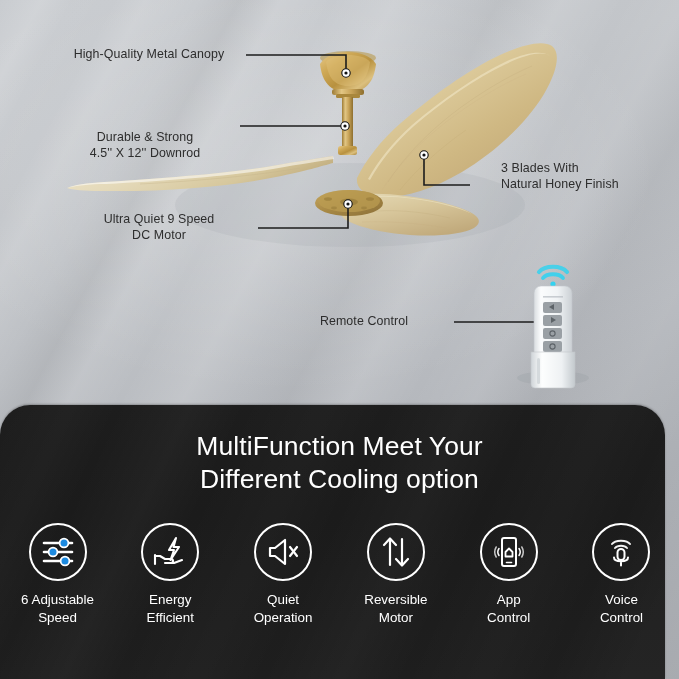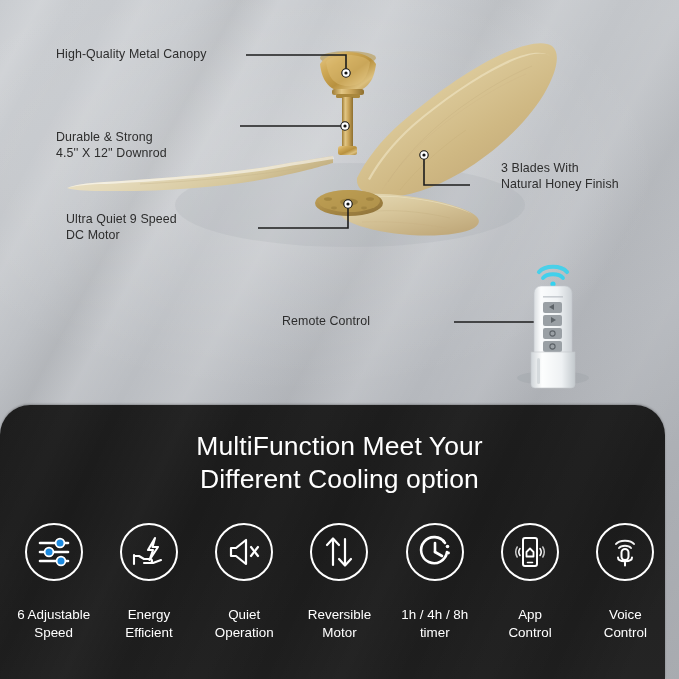--- a/index.html
+++ b/index.html
@@ -60,21 +60,21 @@
   
   .callout {
     position: absolute;
     color: #2d2d2d;
     font-size: 12.4px;
     line-height: 15.5px;
     letter-spacing: 0.1px;
     white-space: nowrap;
     font-family: "Liberation Sans", sans-serif;
   }
-  .callout.right-al { text-align: left; }
+  .callout.right-al { text-align: center; }
   .callout.left-al  { text-align: left; }
 
   
   .dark-panel {
     position: absolute;
     left: 0;
     top: 405px;
     width: 665px;
     height: 274px;
     background:
@@ -118,21 +118,20 @@
     width: 667px;
     display: flex;
     justify-content: space-between;
     align-items: flex-start;
   }
   .feature {
     width: 103px;
     display: flex;
     flex-direction: column;
     align-items: center;
-    gap: 15px;
   }
   .feature-icon {
     width: 58px; height: 58px;
     border-radius: 50%;
     border: 2px solid #ffffff;
     display: flex;
     align-items: center;
     justify-content: center;
     box-sizing: border-box;
   }
@@ -407,38 +406,20 @@
               <path d="M18 25 L24 31.5 L30 25"></path>
             </g>
           </svg>
         </div>
         <div class="feature-label">
           <div>Reversible</div>
           <div>Motor</div>
         </div>
       </div>
 
-      <div class="feature">
-        <div class="feature-icon">
-          <svg width="36" height="36" viewBox="0 0 36 36">
-            <path d="M28 9 A13 13 0 1 0 30 18" fill="none" stroke="#ffffff" stroke-width="2.6" stroke-linecap="round"></path>
-            <g stroke="#ffffff" stroke-width="2.6" stroke-linecap="round">
-              <line x1="18" y1="18" x2="18" y2="9"></line>
-              <line x1="18" y1="18" x2="25" y2="22"></line>
-            </g>
-            <circle cx="30.5" cy="12.5" r="1.8" fill="#ffffff"></circle>
-            <circle cx="26.5" cy="7" r="1.5" fill="#ffffff"></circle>
-            <circle cx="31.5" cy="19" r="1.4" fill="#ffffff"></circle>
-          </svg>
-        </div>
-        <div class="feature-label">
-          <div>1h / 4h / 8h</div>
-          <div>timer</div>
-        </div>
-      </div>
 
       <div class="feature">
         <div class="feature-icon">
           <svg width="36" height="36" viewBox="0 0 36 36">
             <rect x="11" y="4" width="14" height="28" rx="2" fill="none" stroke="#ffffff" stroke-width="2"></rect>
             <line x1="15.5" y1="28.5" x2="20.5" y2="28.5" stroke="#ffffff" stroke-width="1.6" stroke-linecap="round"></line>
             <path d="M14.5 18 L18 14.5 L21.5 18 v4.5 h-7 z" fill="none" stroke="#ffffff" stroke-width="1.8" stroke-linejoin="round"></path>
             <g stroke="#ffffff" stroke-width="1.5" fill="none" stroke-linecap="round">
               <path d="M8 14.5 C6.6 16.5 6.6 19.5 8 21.5"></path>
               <path d="M5.2 13 C3.4 16 3.4 20 5.2 23" opacity="0.75"></path>

